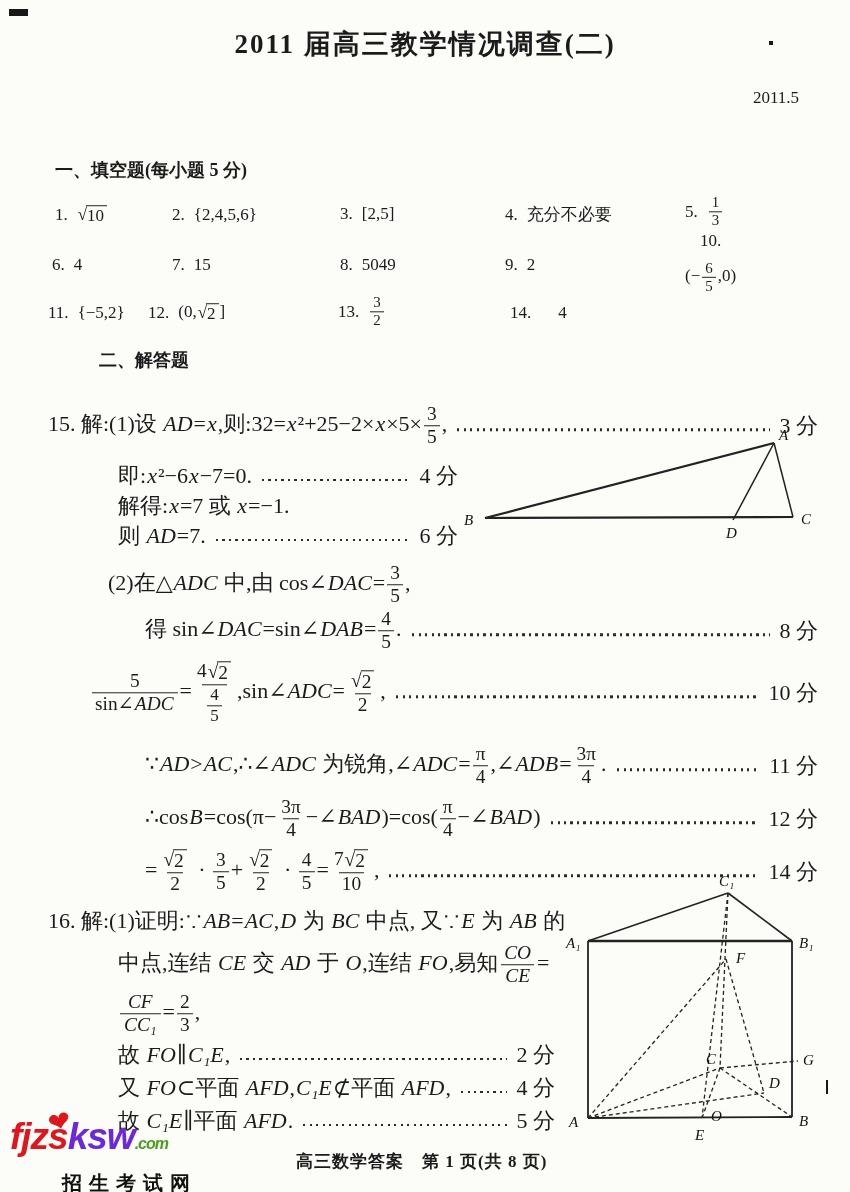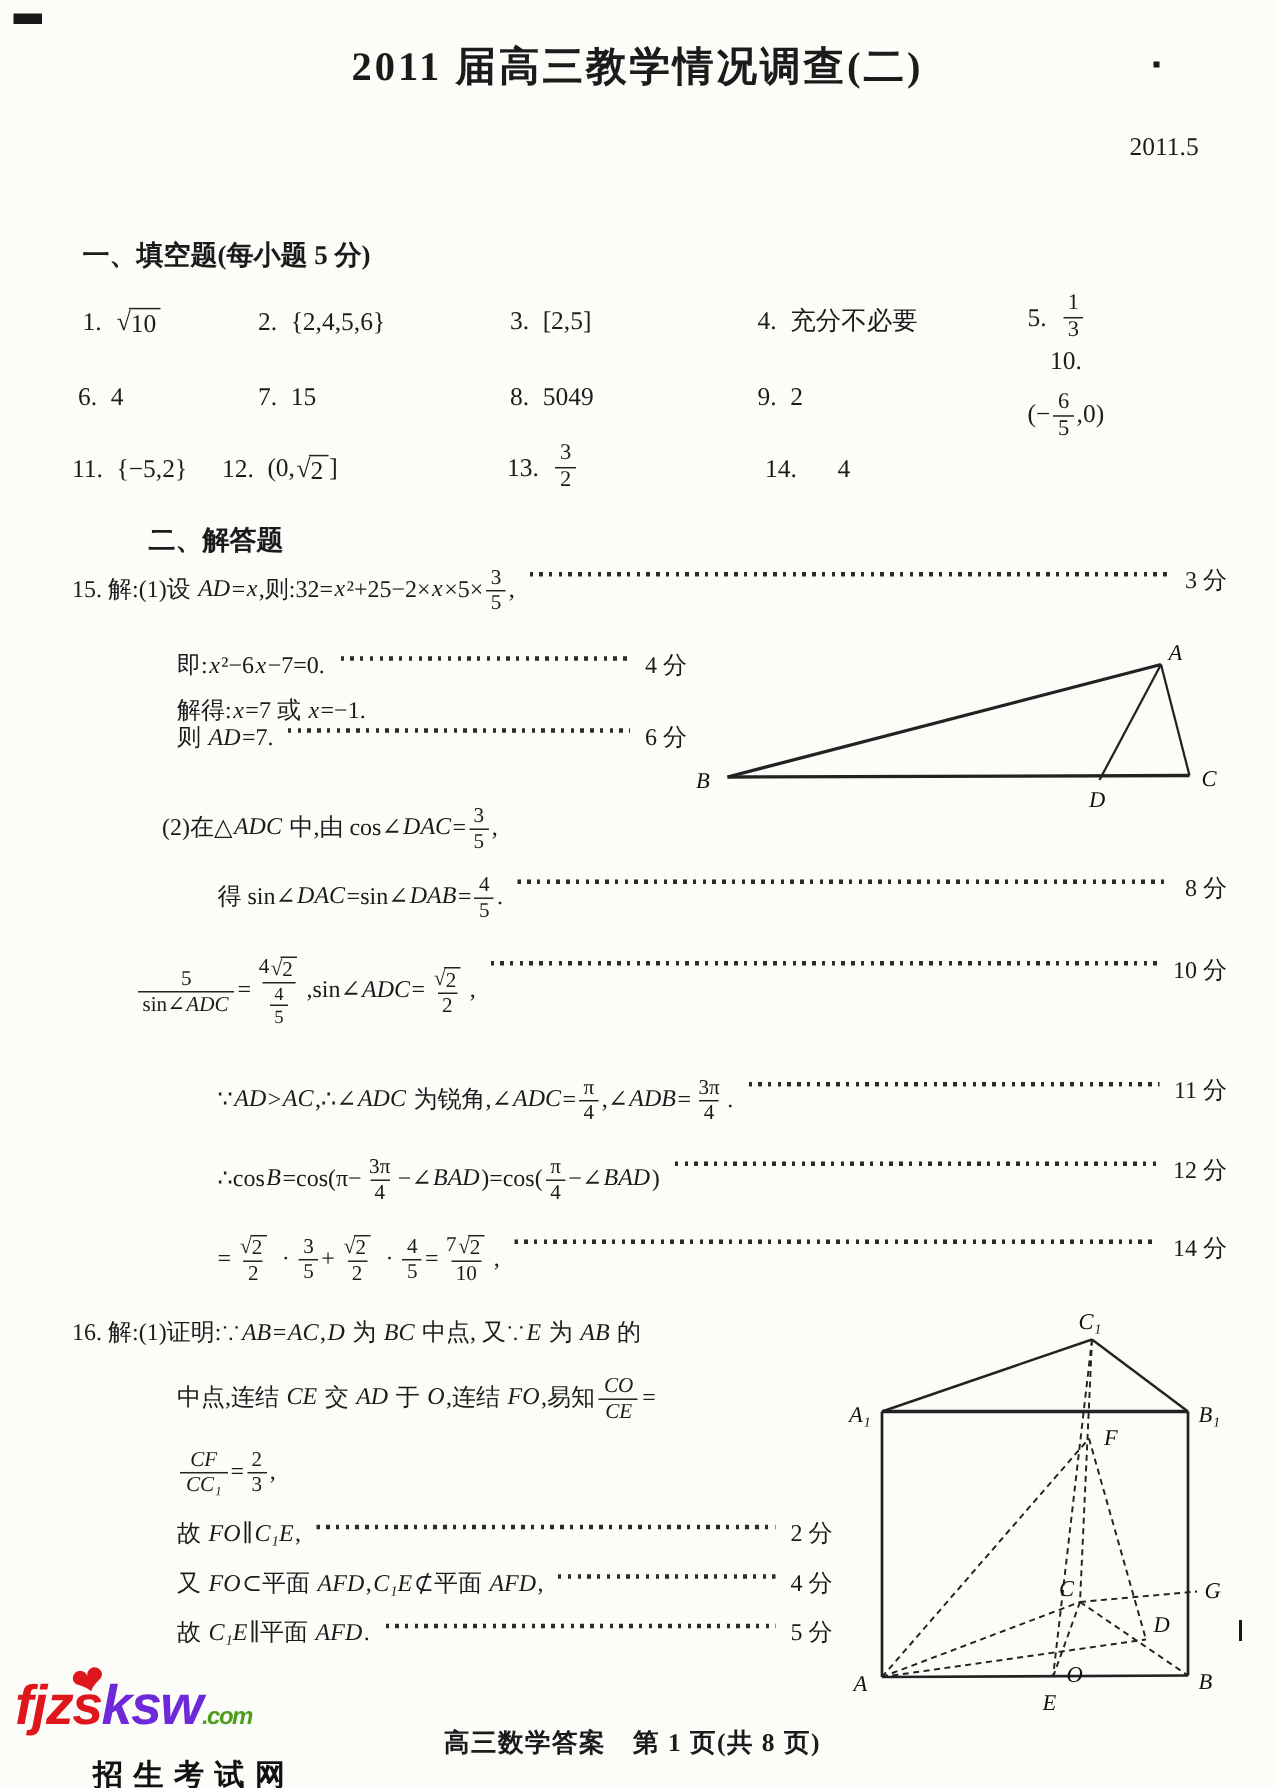--- a/index.html
+++ b/index.html
@@ -2,21 +2,21 @@
 <html><head>
 <meta charset="utf-8">
 <style>
   html,body{margin:0;padding:0;background:#d9d9d6;}
   .page{position:relative;width:850px;height:1192px;margin:0 auto;background:#fcfcf9;overflow:hidden;
         font-family:"Liberation Serif","DejaVu Serif",serif;color:#1b1b1b;}
   .title1{position:absolute;left:0;right:0;top:26px;text-align:center;font-size:27px;font-weight:bold;letter-spacing:2px;}
   .title2{position:absolute;left:0;right:0;top:80px;text-align:center;font-size:27px;font-weight:bold;letter-spacing:3px;}
   .date{position:absolute;left:753px;top:88px;font-size:17px;}
   .sec{position:absolute;font-weight:bold;font-size:18px;}
-  .row{position:absolute;display:flex;font-size:16px;transform:translateY(-50%);}
+  .row{position:absolute;display:flex;align-items:center;font-size:22px;transform:translateY(-50%);margin-top:32px;}
   .math{white-space:nowrap;}
   .dots{flex:1 1 auto;height:2.6px;margin:0 10px;position:relative;top:4px;
         background:repeating-linear-gradient(90deg,#2b2b2b 0 2.2px,transparent 2.2px 6.5px);}
   .score{white-space:nowrap;}
   .ans{position:absolute;display:flex;align-items:center;gap:9px;font-size:17px;transform:translateY(-50%);}
   
   .frac{display:inline-flex;flex-direction:column;align-items:center;vertical-align:middle;margin:0 2px;font-size:.88em;line-height:1.15;}
   .frac .num{padding:0 3px;}
   .frac .den{border-top:1.4px solid #222;padding:0 3px;}
   .sqrt{display:inline-flex;align-items:flex-start;margin:0 1px;}
@@ -133,21 +133,21 @@
     <span class="score">3 分</span>
   </div>
   <div class="row" style="left:118px;top:444px;width:340px;">
     <span class="math">即:<span class="mi">x</span>²−6<span class="mi">x</span>−7=0.</span>
     <span class="dots"></span>
     <span class="score">4 分</span>
   </div>
   <div class="row" style="left:118px;top:474px;">
     <span class="math">解得:<span class="mi">x</span>=7 或 <span class="mi">x</span>=−1.</span>
   </div>
-  <div class="row" style="left:118px;top:492px;width:340px;">
+  <div class="row" style="left:118px;top:504px;width:340px;">
     <span class="math">则 <span class="mi">AD</span>=7.</span>
     <span class="dots"></span>
     <span class="score">6 分</span>
   </div>
   <div class="row" style="left:108px;top:553px;">
     <span class="math">(2)在△<span class="mi">ADC</span> 中,由 cos∠<span class="mi">DAC</span>=<span class="frac">
           <span class="num">3</span>
           <span class="den">5</span>
         </span>,</span>
   </div>

